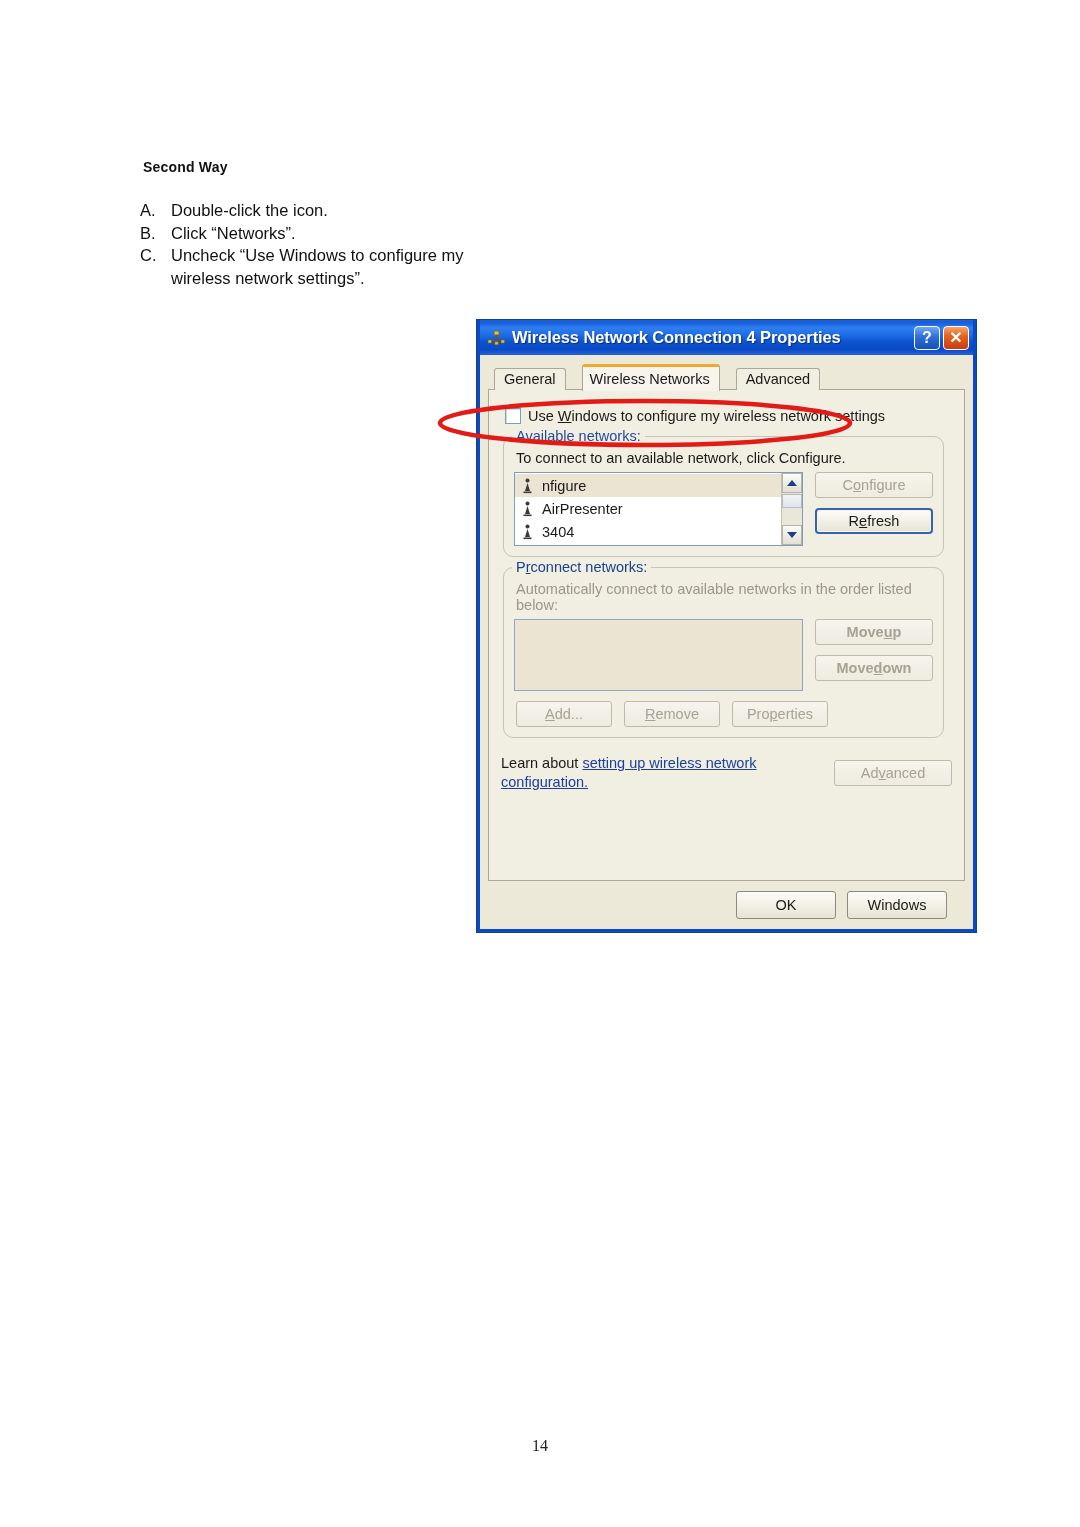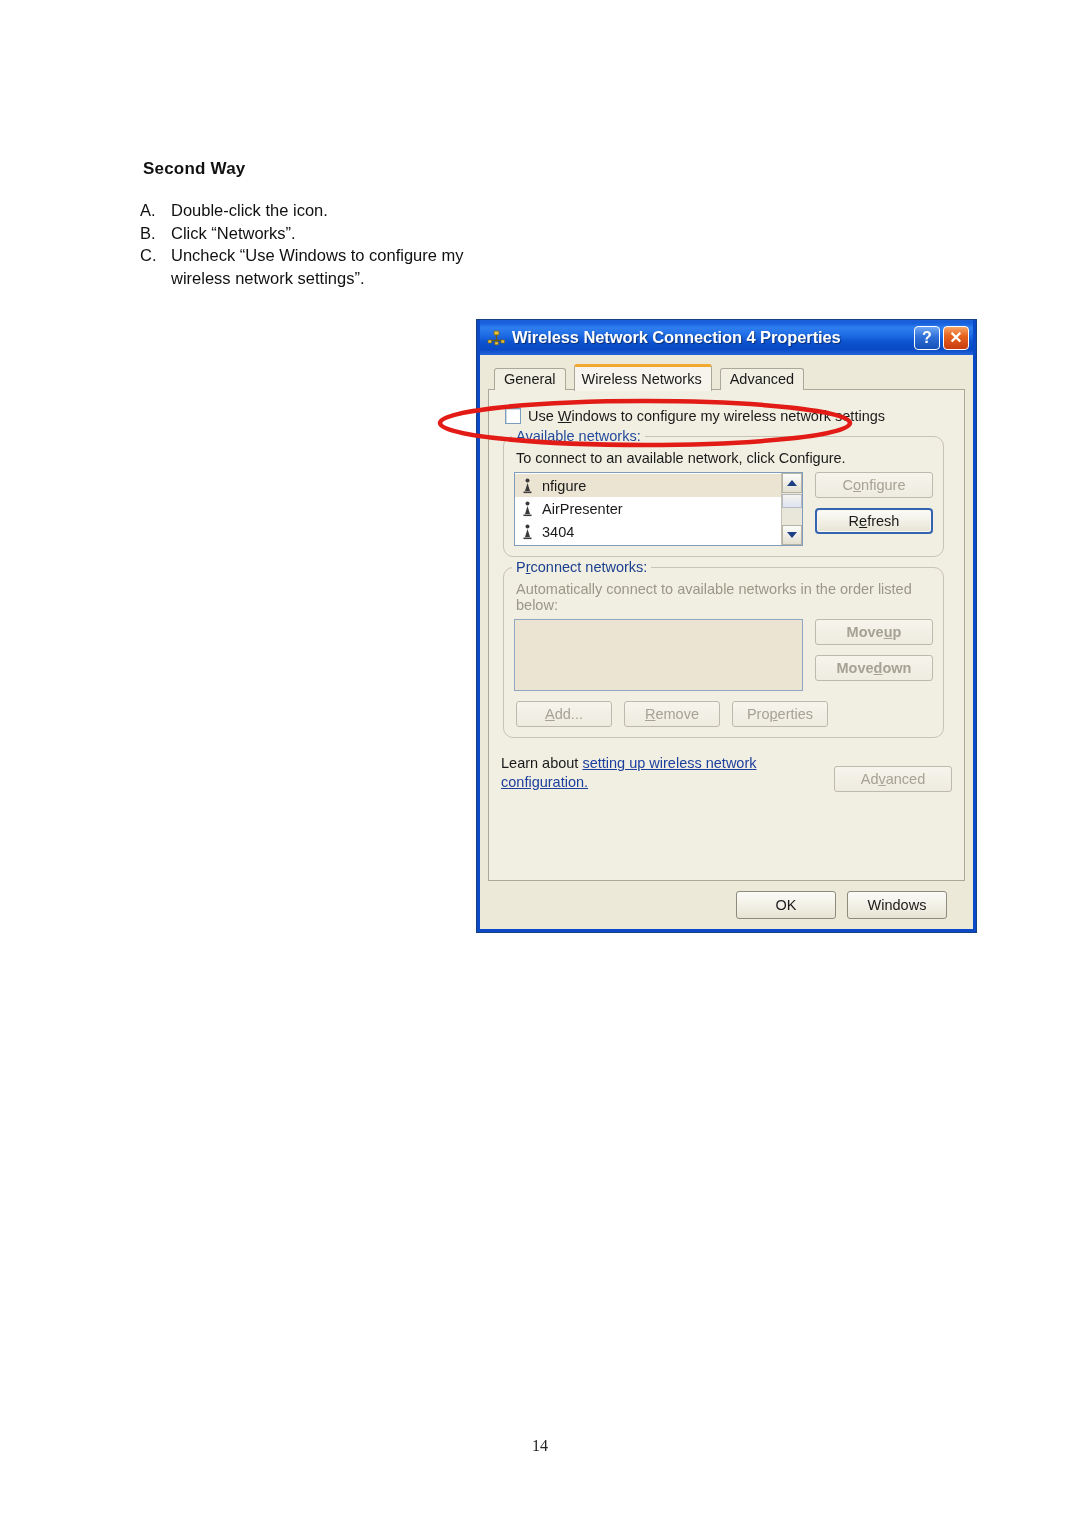--- a/index.html
+++ b/index.html
@@ -13,21 +13,21 @@
     position: relative;
     font-family: "Liberation Sans", sans-serif;
     overflow: hidden;
   }
 
   
   .doc-heading {
     position: absolute;
     left: 143px;
     top: 159px;
-    font-size: 17px;
+    font-size: 14px;
     font-weight: bold;
     color: #111;
     letter-spacing: 0.2px;
   }
   .doc-list {
     position: absolute;
     left: 140px;
     top: 199px;
     width: 340px;
     font-size: 16.5px;
@@ -134,21 +134,21 @@
     z-index: 3;
   }
   .tab {
     background: #f1efe2;
     border: 1px solid #aca899;
     border-bottom: none;
     border-radius: 3px 3px 0 0;
     padding: 2px 9px 3px 9px;
     font-size: 14.5px;
     color: #1a1a1a;
-    margin-right: 8px;
+    margin-right: 16px;
     height: 22px;
     box-sizing: border-box;
     line-height: 17px;
   }
   .tab.active {
     background: #f6f4ec;
     border-top: 3px solid #f0a830;
     height: 27px;
     padding-top: 3px;
     margin-bottom: -1px;
@@ -337,21 +337,21 @@
     display: flex;
     gap: 12px;
     margin-top: 10px;
     padding-left: 2px;
   }
   .pref-bottom-btns .btn { width: 96px; }
 
   
   .learn-row {
     display: flex;
-    align-items: flex-end;
+    align-items: center;
     margin-top: 16px;
   }
   .learn-text {
     flex: 1 1 auto;
     font-size: 14.5px;
     color: #1a1a1a;
     line-height: 19px;
     padding-right: 10px;
   }
   .learn-link {

